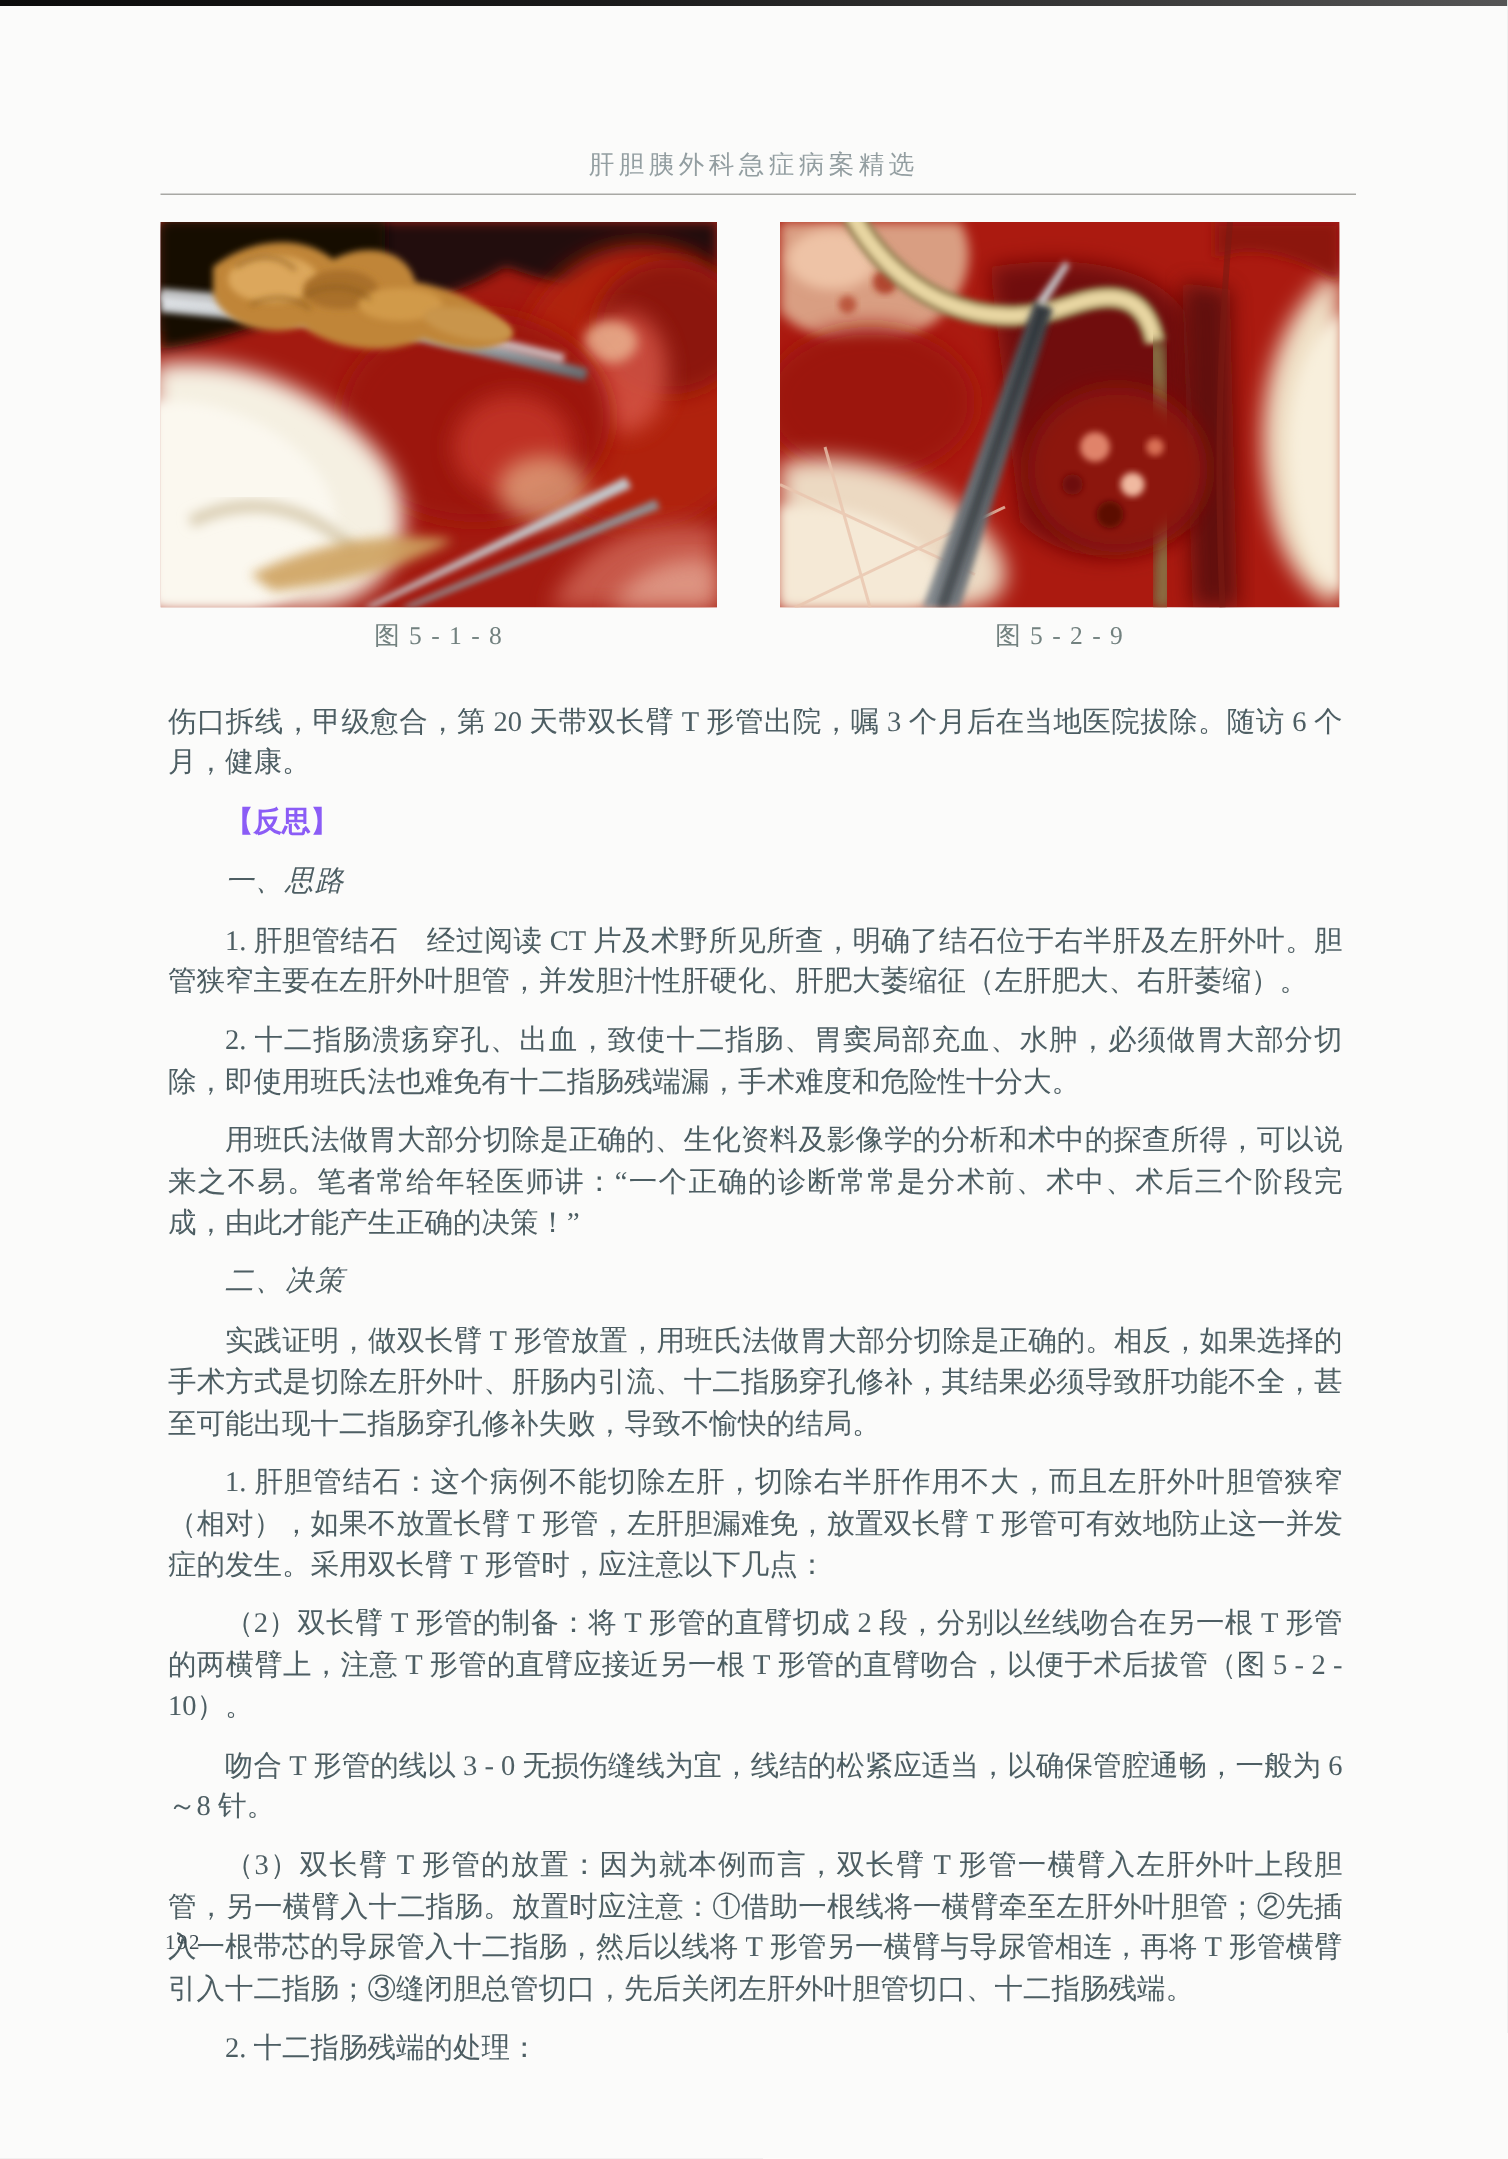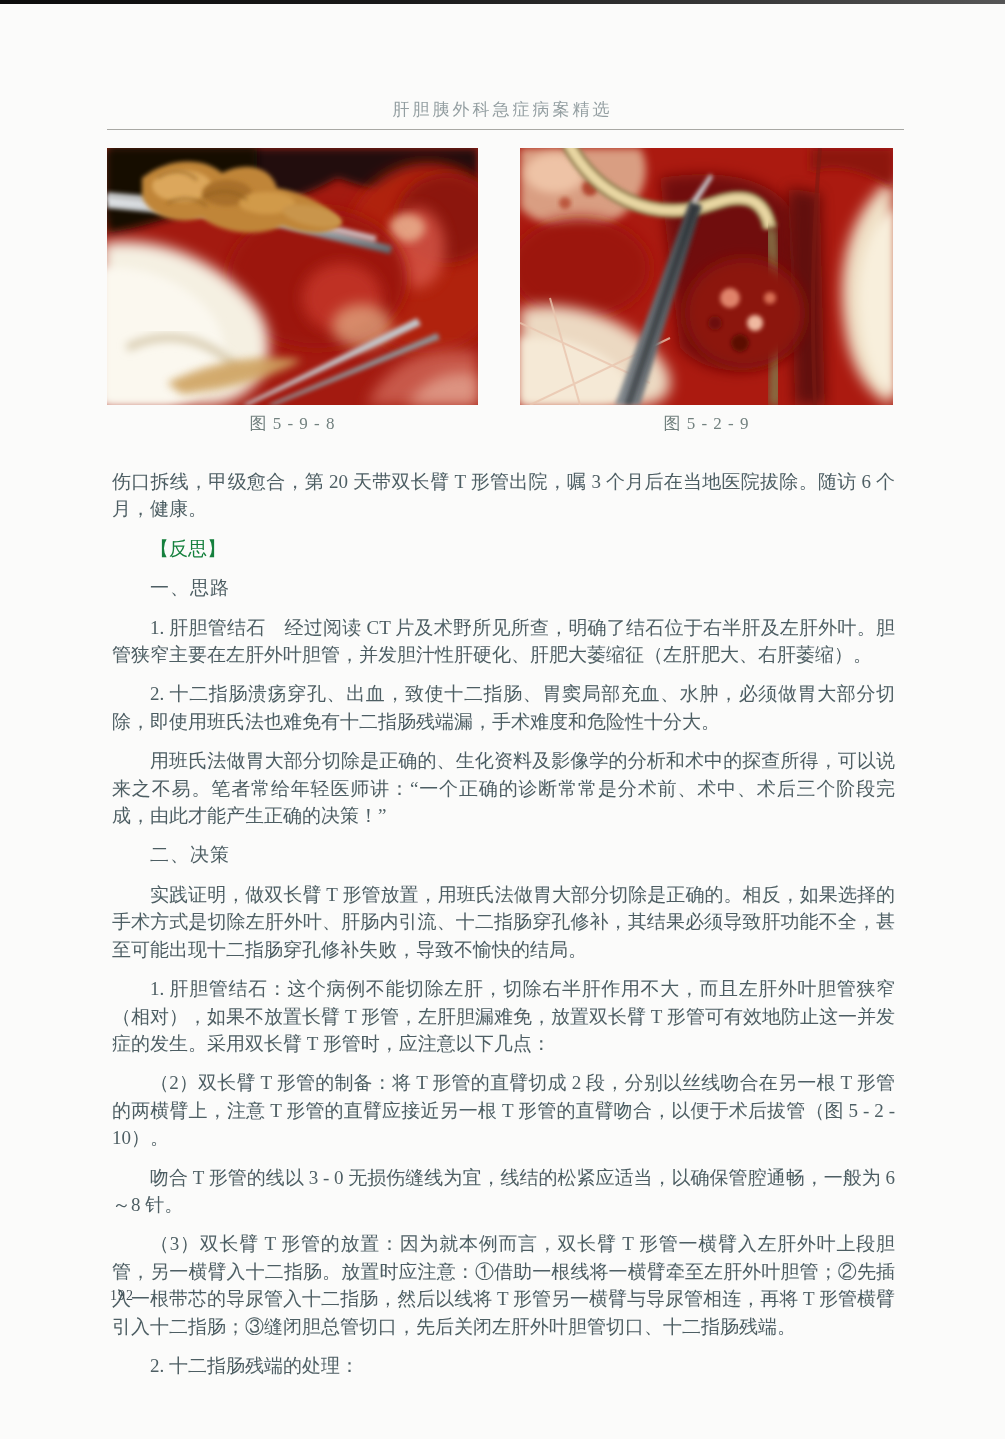--- a/index.html
+++ b/index.html
@@ -49,22 +49,22 @@
   .caption-1{left:107px;width:371px;}
   .caption-2{left:520px;width:373px;}
   .body-text{
     position:absolute;top:456px;left:100px;width:807px;
     font-size:19px;line-height:27.4px;
     text-align:justify;
     color:var(--text-color);
   }
   .body-text p{margin:12px;}
   .para-body,.para-heading,.para-sub{text-indent:2em;}
-  .para-heading{font-weight:normal;color:#15803d;}
-  .para-sub{letter-spacing:1px;}
+  .para-heading{font-weight:bold;color:#8b5cf6;}
+  .para-sub{font-style:italic;letter-spacing:1px;}
   .page-number{
     position:absolute;top:1288px;left:110px;
     font-weight:normal;font-size:14px;letter-spacing:1px;
     color:var(--pagenum-color);
     font-family:"Liberation Serif","DejaVu Serif",serif;
   }
 </style>
 </head>
 <body>
 
@@ -163,21 +163,21 @@
       <circle cx="250" cy="150" r="6" fill="#d96f55" filter="url(#c-b2)"></circle>
       <circle cx="220" cy="195" r="9" fill="#5c0b06" filter="url(#c-b2)"></circle>
       <circle cx="195" cy="175" r="7" fill="#6d0e08" filter="url(#c-b2)"></circle>
       <path d="M170,52 L182,58 L120,257 L95,257 Z" fill="url(#c-metal)" filter="url(#c-b2)"></path>
       <path d="M173,55 L178,57 L112,257 L104,257 Z" fill="#1f2326" opacity=".5" filter="url(#c-b2)"></path>
       <path d="M171,53 L190,26 L193,29 L176,56 Z" fill="#c9ced2" filter="url(#c-b2)"></path>
       <path d="M300,0 C295,60 290,140 295,257" stroke="#7a1a12" stroke-width="4" fill="none" opacity=".6"></path>
     </svg>
   </div>
 
-  <div class="caption caption-1">图 5 - 9 - 8</div>
+  <div class="caption caption-1">图 5 - 1 - 8</div>
   <div class="caption caption-2">图 5 - 2 - 9</div>
 
   <div class="body-text">
       <p class="para-first">伤口拆线，甲级愈合，第 20 天带双长臂 T 形管出院，嘱 3 个月后在当地医院拔除。随访 6 个月，健康。</p>
       <p class="para-heading">【反思】</p>
       <p class="para-sub">一、思路</p>
       <p class="para-body">1. 肝胆管结石　经过阅读 CT 片及术野所见所查，明确了结石位于右半肝及左肝外叶。胆管狭窄主要在左肝外叶胆管，并发胆汁性肝硬化、肝肥大萎缩征（左肝肥大、右肝萎缩）。</p>
       <p class="para-body">2. 十二指肠溃疡穿孔、出血，致使十二指肠、胃窦局部充血、水肿，必须做胃大部分切除，即使用班氏法也难免有十二指肠残端漏，手术难度和危险性十分大。</p>
       <p class="para-body">用班氏法做胃大部分切除是正确的、生化资料及影像学的分析和术中的探查所得，可以说来之不易。笔者常给年轻医师讲：“一个正确的诊断常常是分术前、术中、术后三个阶段完成，由此才能产生正确的决策！”</p>
       <p class="para-sub">二、决策</p>

